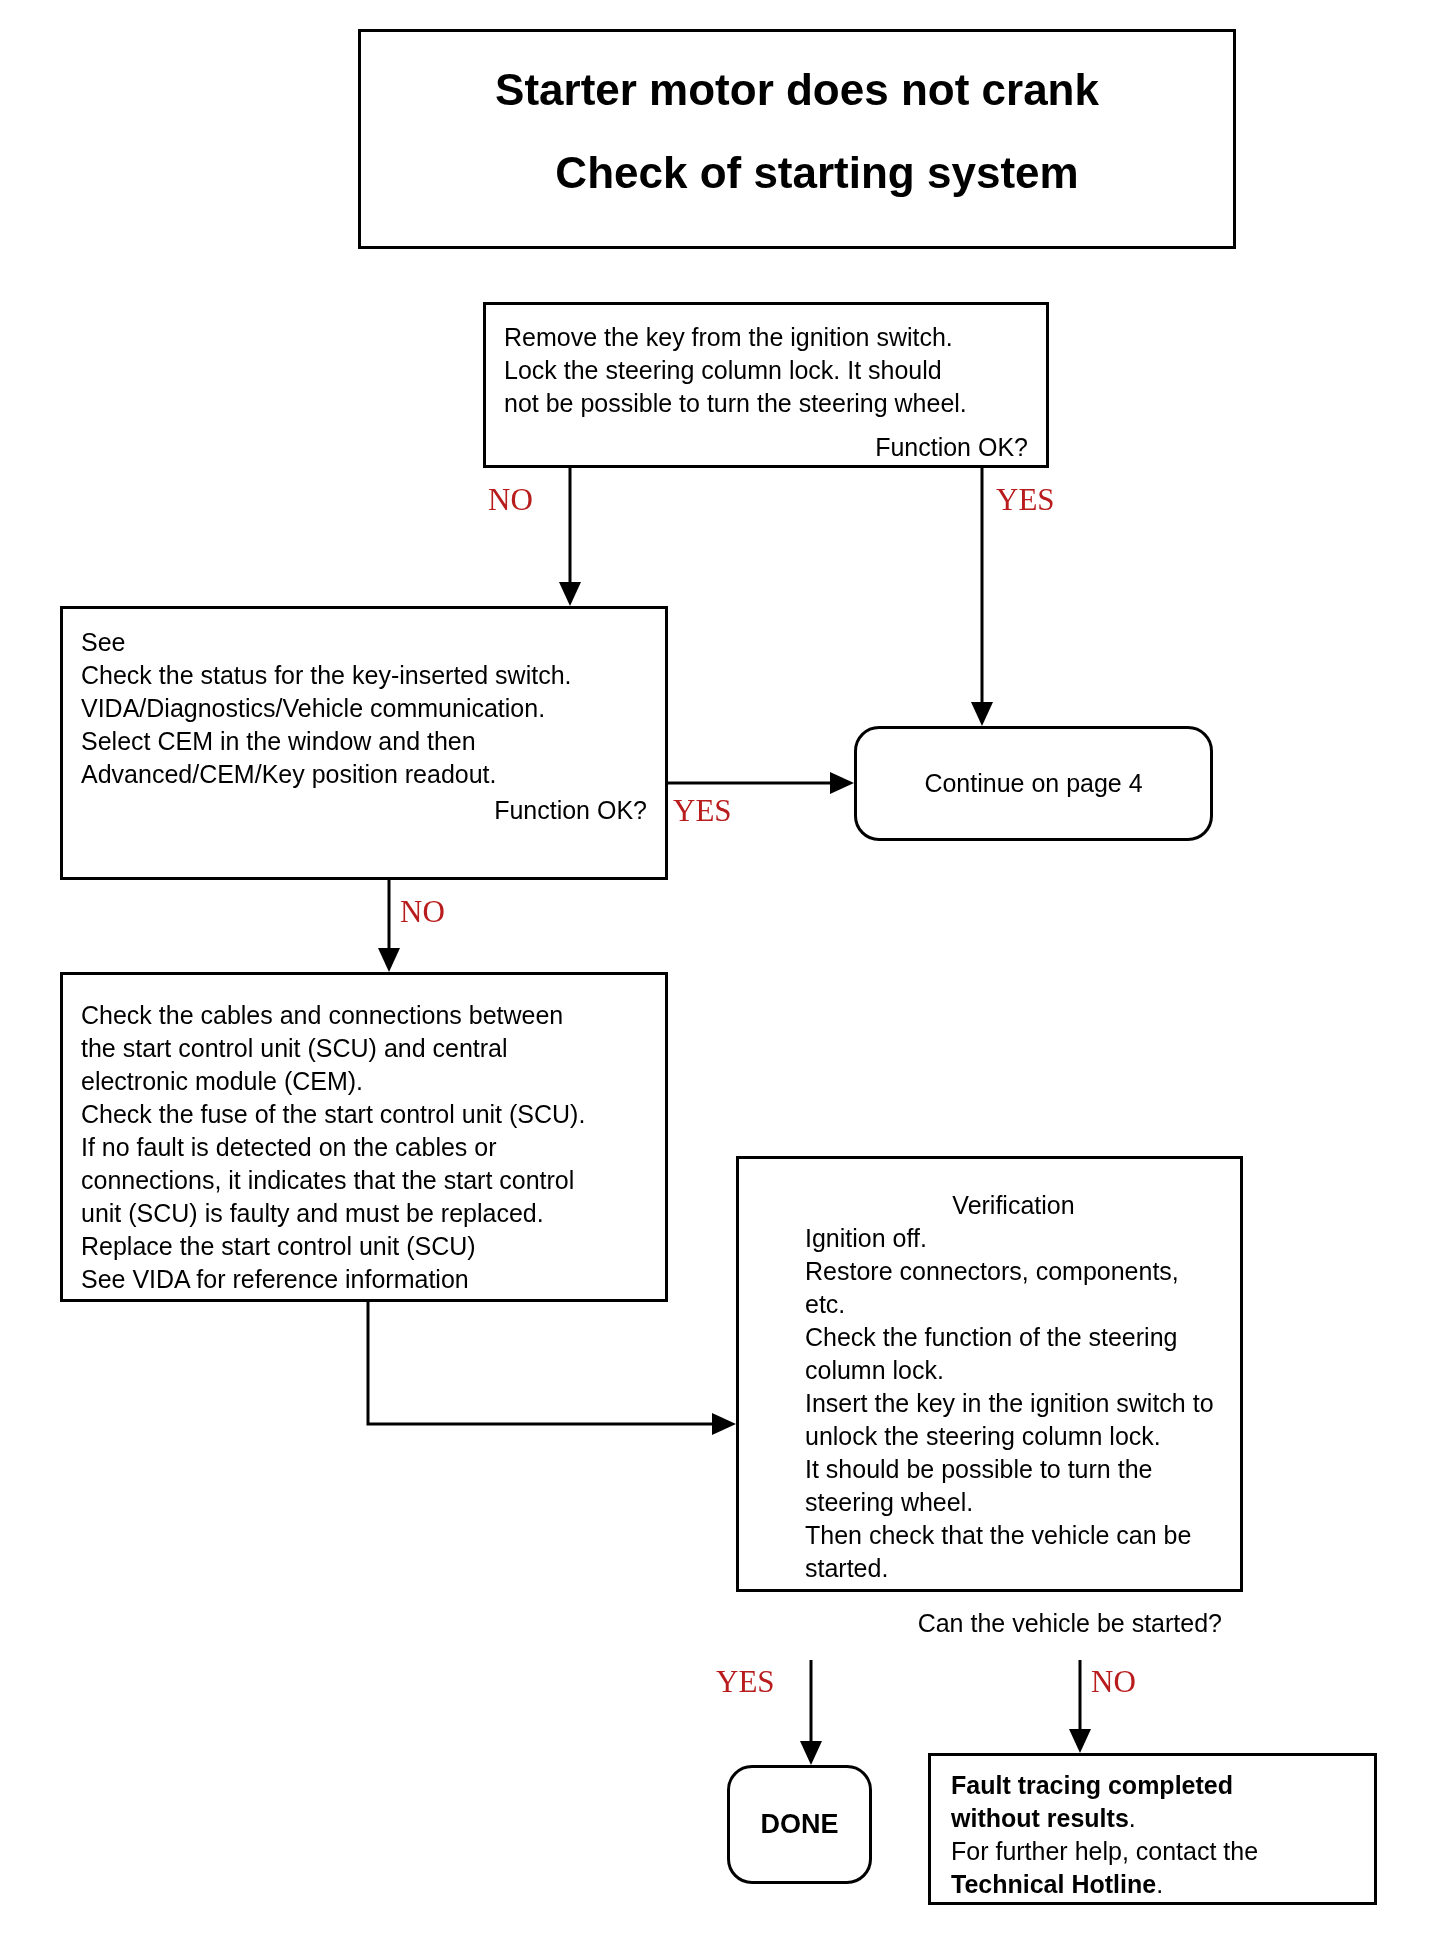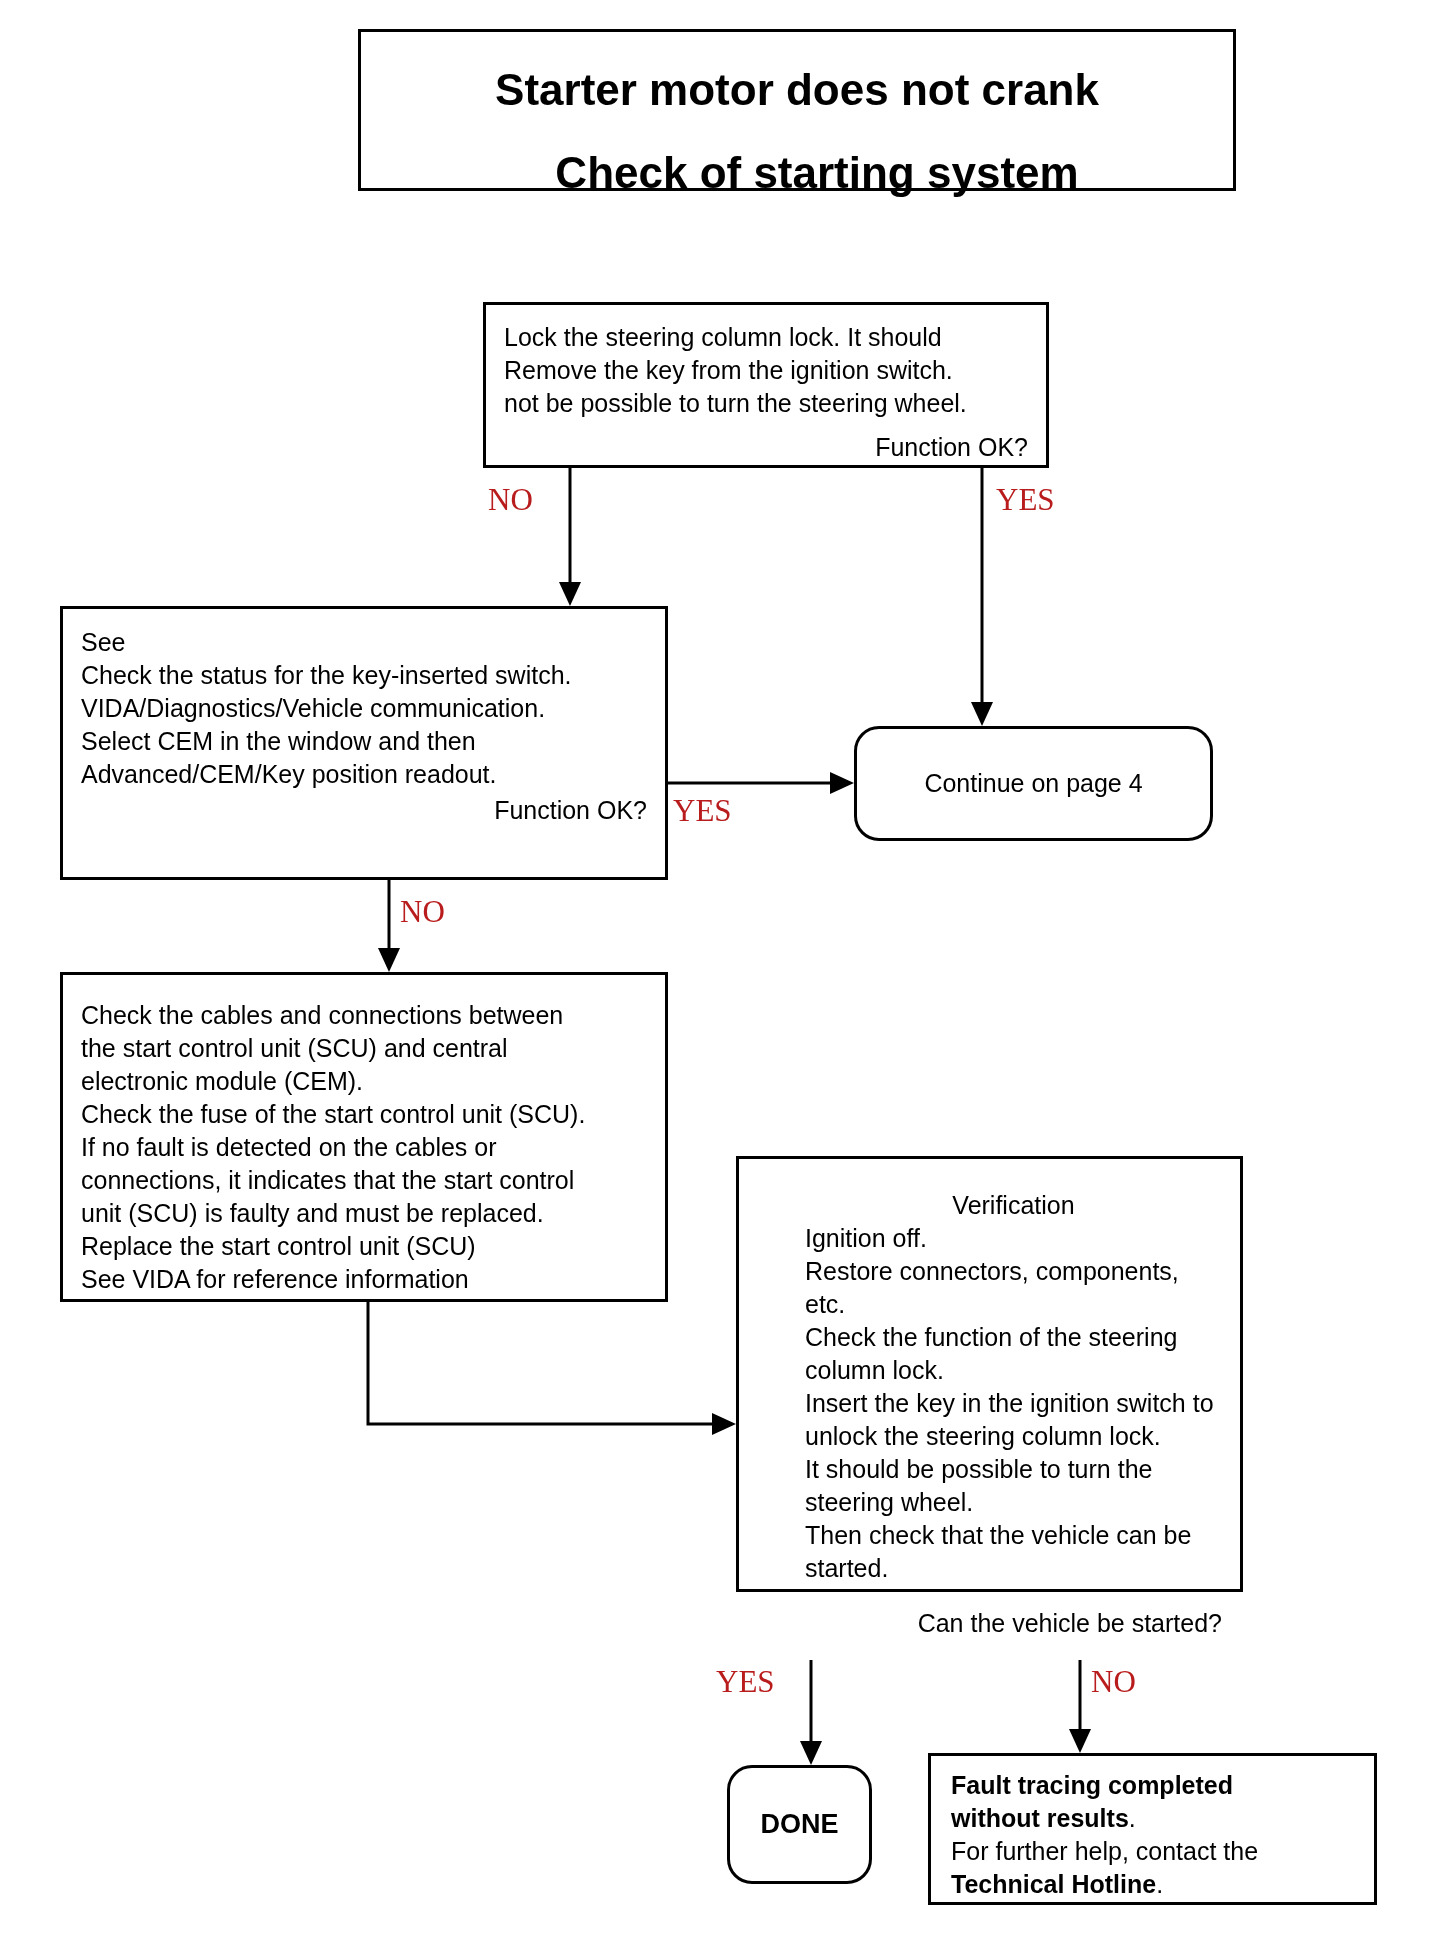--- a/index.html
+++ b/index.html
@@ -41,21 +41,21 @@
     color:#b91c1c;
     white-space:nowrap;
   }
   .bold{font-weight:bold;}
   #connectors{
     position:absolute;left:0;top:0;
     pointer-events:none;
   }
   
   #title-box{
-    left:358px;top:29px;width:878px;height:162px;
+    left:358px;top:29px;width:878px;height:220px;
     border-width:3px;
     text-align:center;
   }
   #title-box .t-line{
     font-size:44px;line-height:52px;font-weight:bold;
   }
   #title-box .t1{margin-top:32px;}
   #title-box .t2{margin-top:31px;padding-left:40px;}
   
   #step1-box{left:483px;top:302px;width:566px;height:166px;}
@@ -116,22 +116,22 @@
     </g>
   </svg>
 
   <div id="title-box" class="fc-box">
     <div class="t-line t1">Starter motor does not crank</div>
     <div class="t-line t2">Check of starting system</div>
   </div>
 
   <div id="step1-box" class="fc-box">
     <div class="pad box-text">
+      <div>Remove the key from the ignition switch.</div>
       <div>Lock the steering column lock. It should</div>
-      <div>Remove the key from the ignition switch.</div>
       <div>not be possible to turn the steering wheel.</div>
       <div class="question">Function OK?</div>
     </div>
   </div>
 
   <div class="edge-label" style="left:488px;top:484px;">NO</div>
   <div class="edge-label" style="left:996px;top:484px;">YES</div>
 
   <div id="step2-box" class="fc-box">
     <div class="pad box-text">

